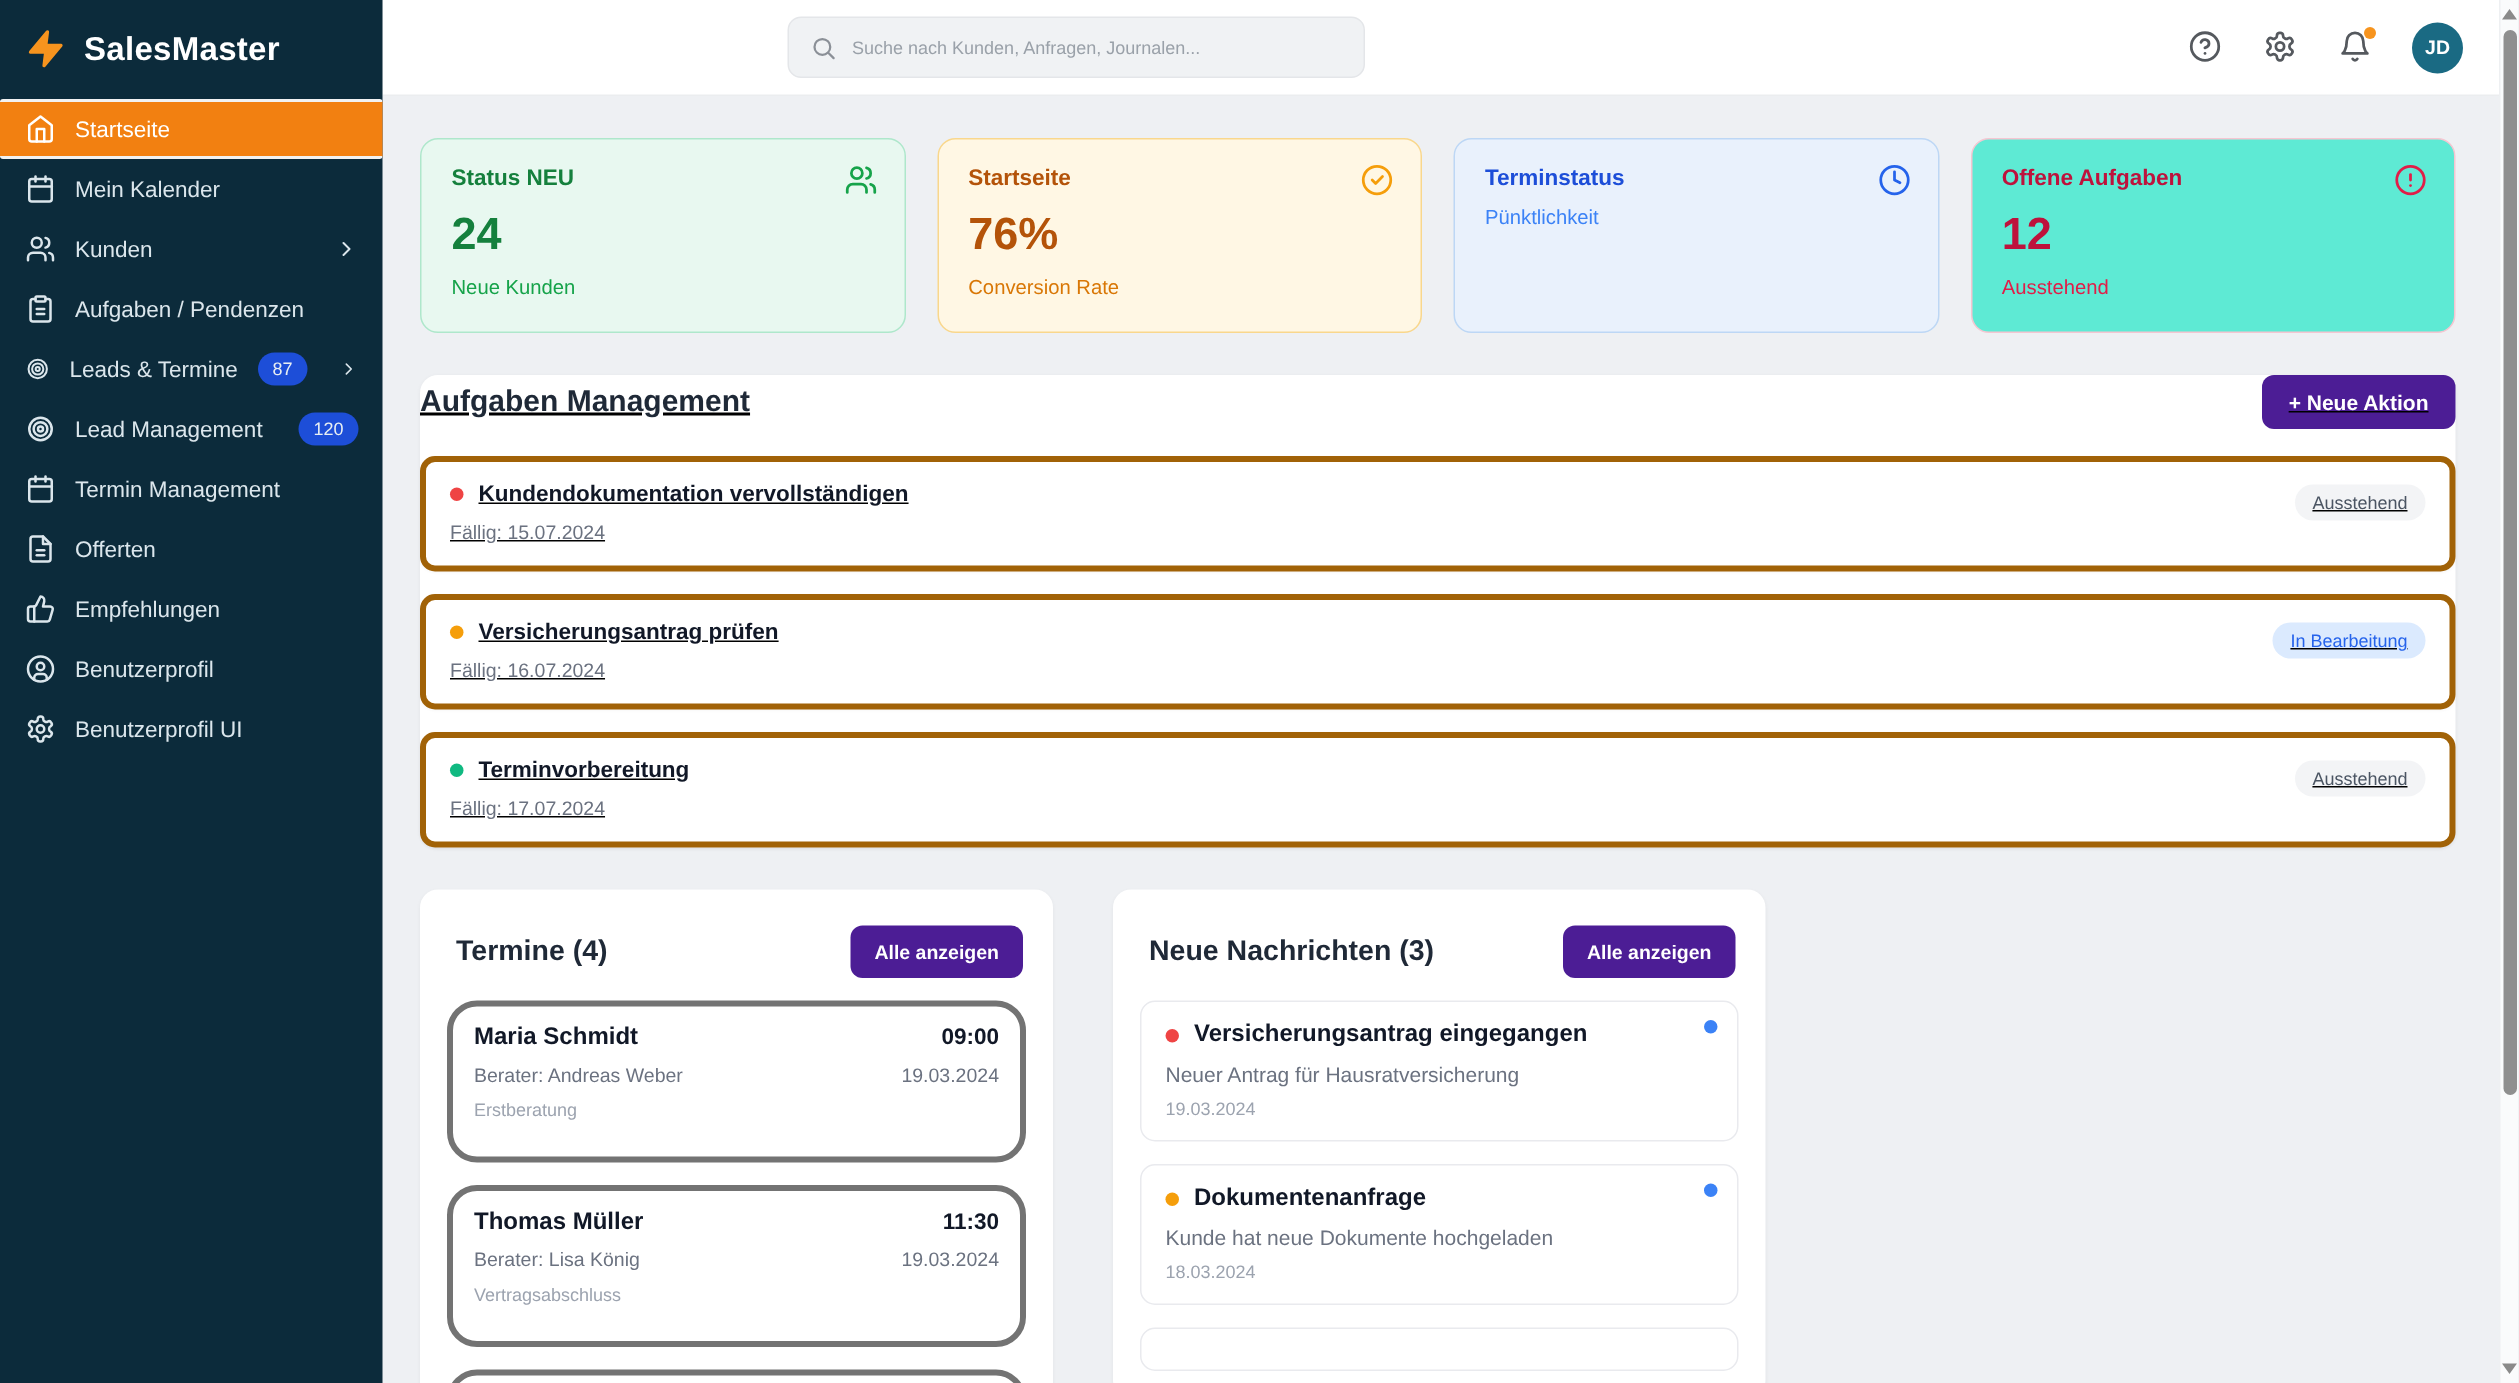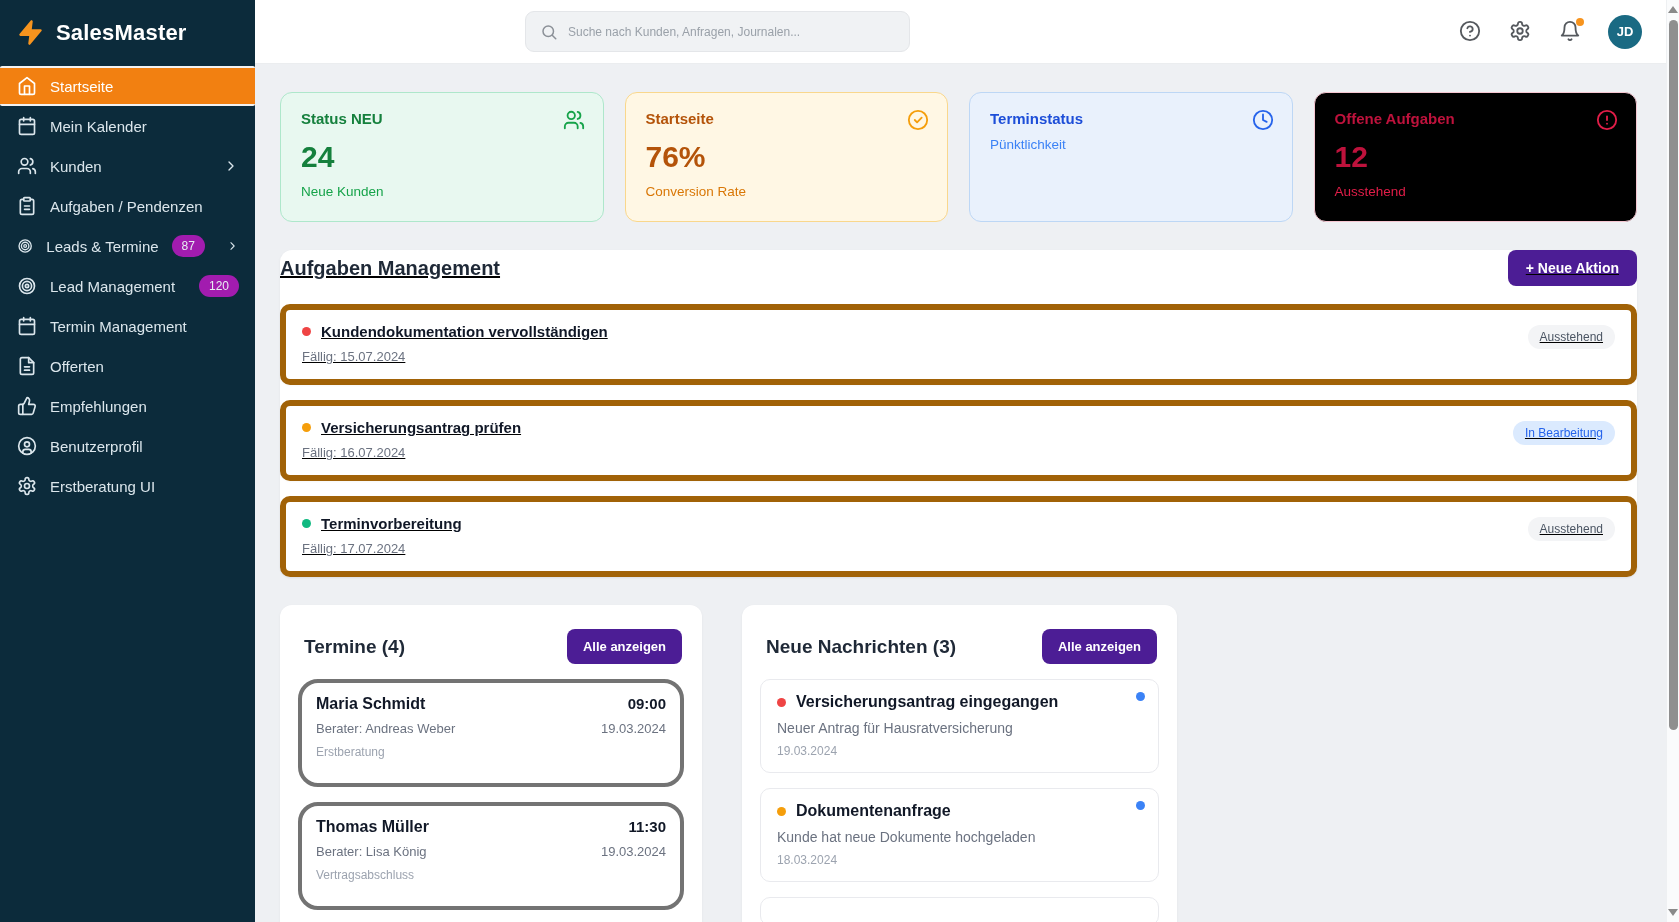--- a/index.html
+++ b/index.html
@@ -9,21 +9,21 @@
 
   
   .sidebar { position:absolute; left:0; top:0; width:255px; height:100%; background:#0c2b3b; z-index:6; }
   .logo-row { display:flex; align-items:center; gap:12px; padding:19px 18px 20px 17px;border-radius:30px; }
   .logo-icon svg { width:27px; height:27px; color:#f7941e; }
   .brand-name { color:#ffffff; font-size:22px; font-weight:700; letter-spacing:.2px; }
   .nav-item { display:flex; align-items:center; gap:13px; height:40px; padding:0 16px 0 17px; color:#dbe6ec; font-size:15px; cursor:pointer; }
   .nav-item svg { width:20px; height:20px; flex:none; }
   .nav-item.active { background:#f28011; color:#fff; border-top:2px solid #f2f2f2; border-bottom:2px solid #f2f2f2; border-radius:2px; }
   .nav-label { white-space:nowrap; }
-  .nav-badge { margin-left:auto; background:#a21caf; color:#e8eef2; font-size:12px; line-height:1; padding:5px 10px; border-radius:999px; }
+  .nav-badge { margin-left:auto; background:#1d4ed8; color:#e8eef2; font-size:12px; line-height:1; padding:5px 10px; border-radius:999px; }
   .nav-chevron { margin-left:auto; }
   .nav-badge ~ .nav-chevron { margin-left:8px; }
   .nav-chevron svg { width:16px; height:16px; }
 
   
   .topbar { position:absolute; left:255px; top:0; width:1411px; height:64px; background:#ffffff; border-bottom:1px solid #ebedef; display:flex; align-items:center; z-index:5; }
   .search-box { margin-left:270px; width:385px; height:41px; background:#f0f2f4; border:1px solid #e4e6e9; border-radius:9px; display:flex; align-items:center; padding:0 14px; gap:10px; }
   .search-box svg { width:18px; height:18px; color:#8b9097; flex:none; }
   .search-box input { flex:1; border:none; outline:none; background:transparent; font-family:Liberation Sans, sans-serif; font-size:12px; color:#333; }
   .search-box input::placeholder { color:#9aa1a9; }
@@ -43,21 +43,21 @@
   .stat-icon svg { width:22px; height:22px; }
   .stat-value { font-size:30px; font-weight:700; margin-top:13px; }
   .stat-label { font-size:13.5px; margin-top:10px; }
 
   .tasks-panel { margin-top:28px; background:#fff; border-radius:12px; box-shadow:0 1px 3px rgba(16,24,40,.05);text-decoration:underline; }
   .section-head { display:flex; align-items:center; justify-content:space-between; }
   .section-title { font-size:20px; font-weight:700; color:#1f2937; }
   .btn-orange { background:#4c1d95; color:#fff; border:none; border-radius:8px; font-family:"Liberation Sans",sans-serif; font-weight:700; font-size:14px; padding:10px 18px; cursor:pointer; }
   .btn-orange.small { font-size:13px; padding:10px 16px; }
   .task-list { margin-top:18px; display:flex; flex-direction:column; gap:15px; }
-  .task-card { border:6px solid #a16207; border-radius:10px; background:#fff; padding:13px 16px 15px; display:flex; align-items:flex-start; justify-content:space-between; box-shadow:0 1px 2px rgba(16,24,40,.03); cursor:pointer; }
+  .task-card { border:4px solid #a16207; border-radius:10px; background:#fff; padding:13px 16px 15px; display:flex; align-items:flex-start; justify-content:space-between; box-shadow:0 1px 2px rgba(16,24,40,.03); cursor:pointer; }
   .dot { width:9px; height:9px; border-radius:50%; flex:none; }
   .task-title-row { display:flex; align-items:center; gap:10px; }
   .task-title { font-size:15px; font-weight:700; color:#111827; }
   .task-due { font-size:13px; color:#6b7280; margin-top:9px; }
   .pill { font-size:12px; padding:5px 12px; border-radius:999px; margin-top:2px; white-space:nowrap; }
   .pill.pending { background:#f3f4f6; color:#4b5563; }
   .pill.progress { background:#dbeafe; color:#2563eb; }
 
   .bottom-row { display:flex; gap:40px; margin-top:28px; align-items:flex-start; }
   .panel { background:#fff; border-radius:12px; padding:18px; box-shadow:0 1px 3px rgba(16,24,40,.05); }
@@ -235,21 +235,21 @@
 
         </div>
 
         <div class="nav-item">
           <span class="nav-icon" style="display: inline-block; width: 20px; height: 20px;">
             <svg viewBox="0 0 24 24" fill="none" stroke="currentColor" stroke-width="2" stroke-linecap="round" stroke-linejoin="round" style="display:block;width:100%;height:100%">
               <path d="M12.22 2h-.44a2 2 0 0 0-2 2v.18a2 2 0 0 1-1 1.73l-.43.25a2 2 0 0 1-2 0l-.15-.08a2 2 0 0 0-2.73.73l-.22.38a2 2 0 0 0 .73 2.73l.15.1a2 2 0 0 1 1 1.72v.51a2 2 0 0 1-1 1.74l-.15.09a2 2 0 0 0-.73 2.73l.22.38a2 2 0 0 0 2.73.73l.15-.08a2 2 0 0 1 2 0l.43.25a2 2 0 0 1 1 1.73V20a2 2 0 0 0 2 2h.44a2 2 0 0 0 2-2v-.18a2 2 0 0 1 1-1.73l.43-.25a2 2 0 0 1 2 0l.15.08a2 2 0 0 0 2.73-.73l.22-.39a2 2 0 0 0-.73-2.73l-.15-.08a2 2 0 0 1-1-1.74v-.5a2 2 0 0 1 1-1.74l.15-.09a2 2 0 0 0 .73-2.73l-.22-.38a2 2 0 0 0-2.73-.73l-.15.08a2 2 0 0 1-2 0l-.43-.25a2 2 0 0 1-1-1.73V4a2 2 0 0 0-2-2z"></path>
               <circle cx="12" cy="12" r="3"></circle>
             </svg>
           </span>
-          <span class="nav-label">Erstberatung UI</span>
+          <span class="nav-label">Benutzerprofil UI</span>
 
         </div>
       </nav>
   </aside>
 
   <header class="topbar">
     <div class="search-box">
       <span style="width: 18px; height: 18px; display: inline-block;">
           <svg viewBox="0 0 24 24" fill="none" stroke="currentColor" stroke-width="2" stroke-linecap="round" stroke-linejoin="round" style="display:block;width:100%;height:100%">
             <circle cx="11" cy="11" r="7"></circle>
@@ -313,21 +313,21 @@
           <div class="stat-title" style="color: rgb(29, 78, 216);">Terminstatus</div>
           <span class="stat-icon" style="color: rgb(37, 99, 235); display: inline-block; width: 22px; height: 22px;">
             <svg viewBox="0 0 24 24" fill="none" stroke="currentColor" stroke-width="2" stroke-linecap="round" stroke-linejoin="round" style="display:block;width:100%;height:100%">
               <circle cx="12" cy="12" r="10"></circle>
               <polyline points="12 6 12 12 16 14"></polyline>
             </svg>
           </span>
           <div class="stat-label" style="color: rgb(59, 130, 246);">Pünktlichkeit</div>
         </div>
 
-        <div class="stat-card" style="background: #000000; border-color: rgb(245, 198, 209);">
+        <div class="stat-card" style="background: #5eead4; border-color: rgb(245, 198, 209);">
           <div class="stat-title" style="color: rgb(190, 18, 60);">Offene Aufgaben</div>
           <span class="stat-icon" style="color: rgb(225, 29, 72); display: inline-block; width: 22px; height: 22px;">
             <svg viewBox="0 0 24 24" fill="none" stroke="currentColor" stroke-width="2" stroke-linecap="round" stroke-linejoin="round" style="display:block;width:100%;height:100%">
               <circle cx="12" cy="12" r="10"></circle>
               <line x1="12" y1="8" x2="12" y2="12"></line>
               <line x1="12" y1="16" x2="12.01" y2="16"></line>
             </svg>
           </span>
           <div class="stat-value" style="color: rgb(190, 18, 60);">12</div>
           <div class="stat-label" style="color: rgb(225, 29, 72);">Ausstehend</div>

